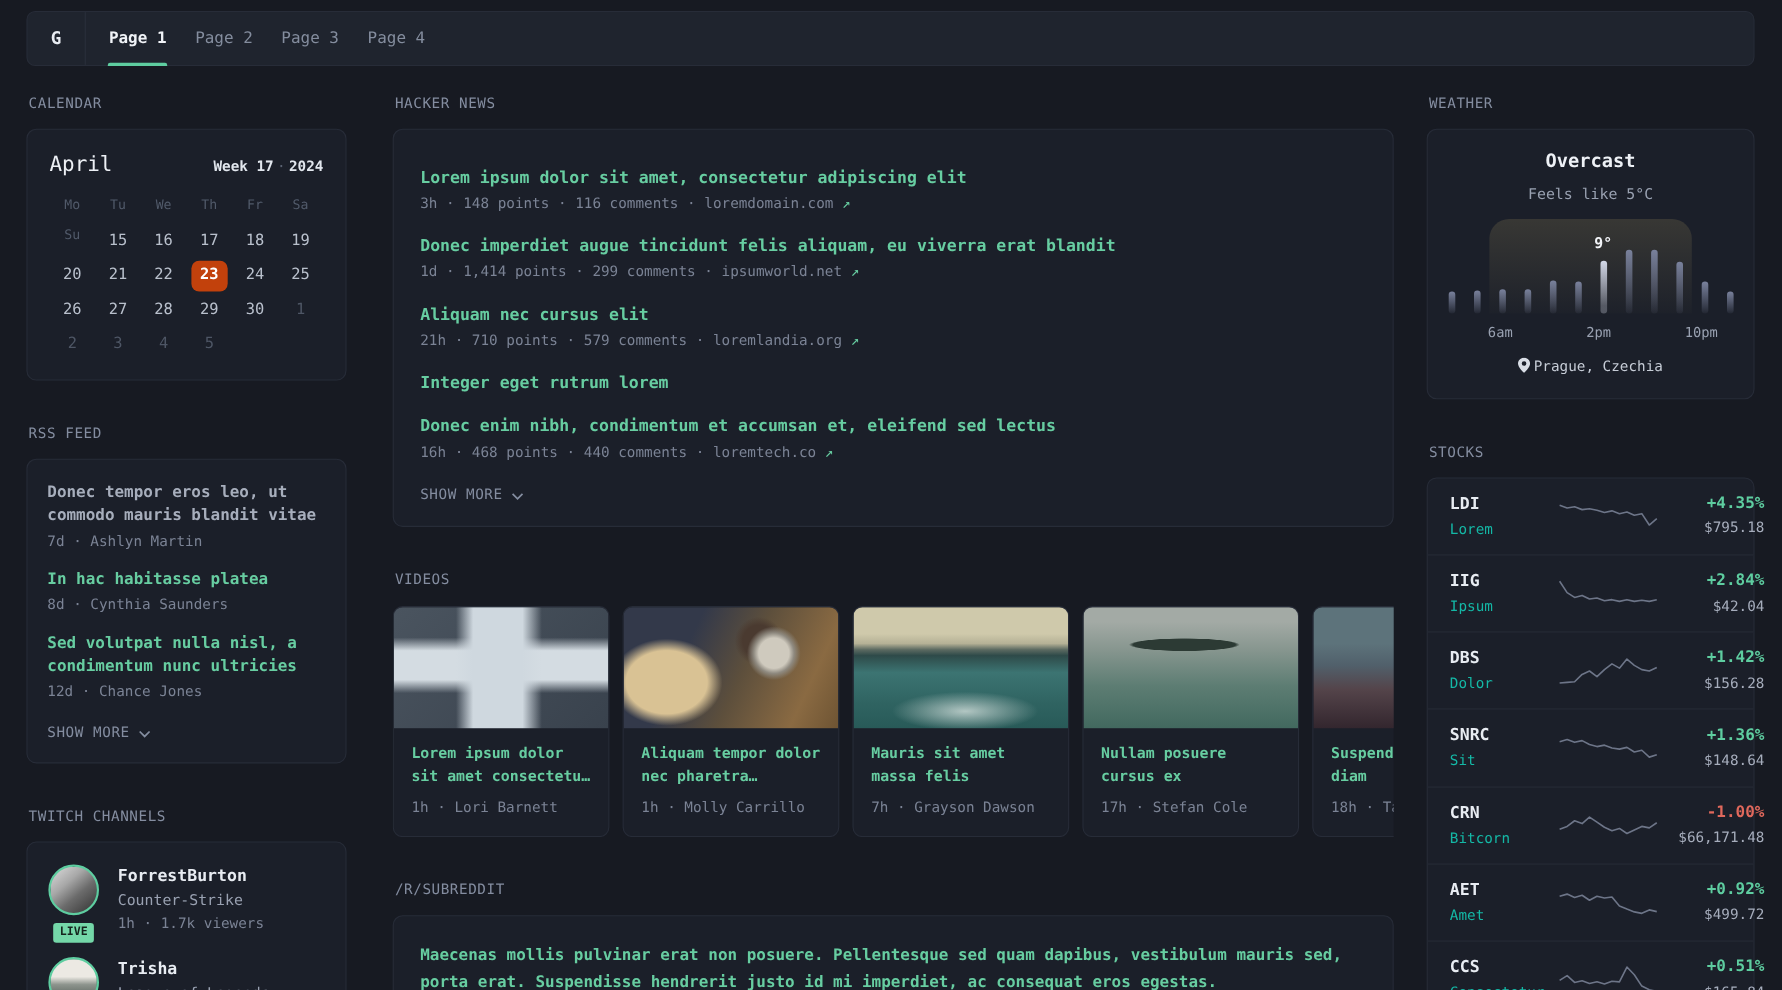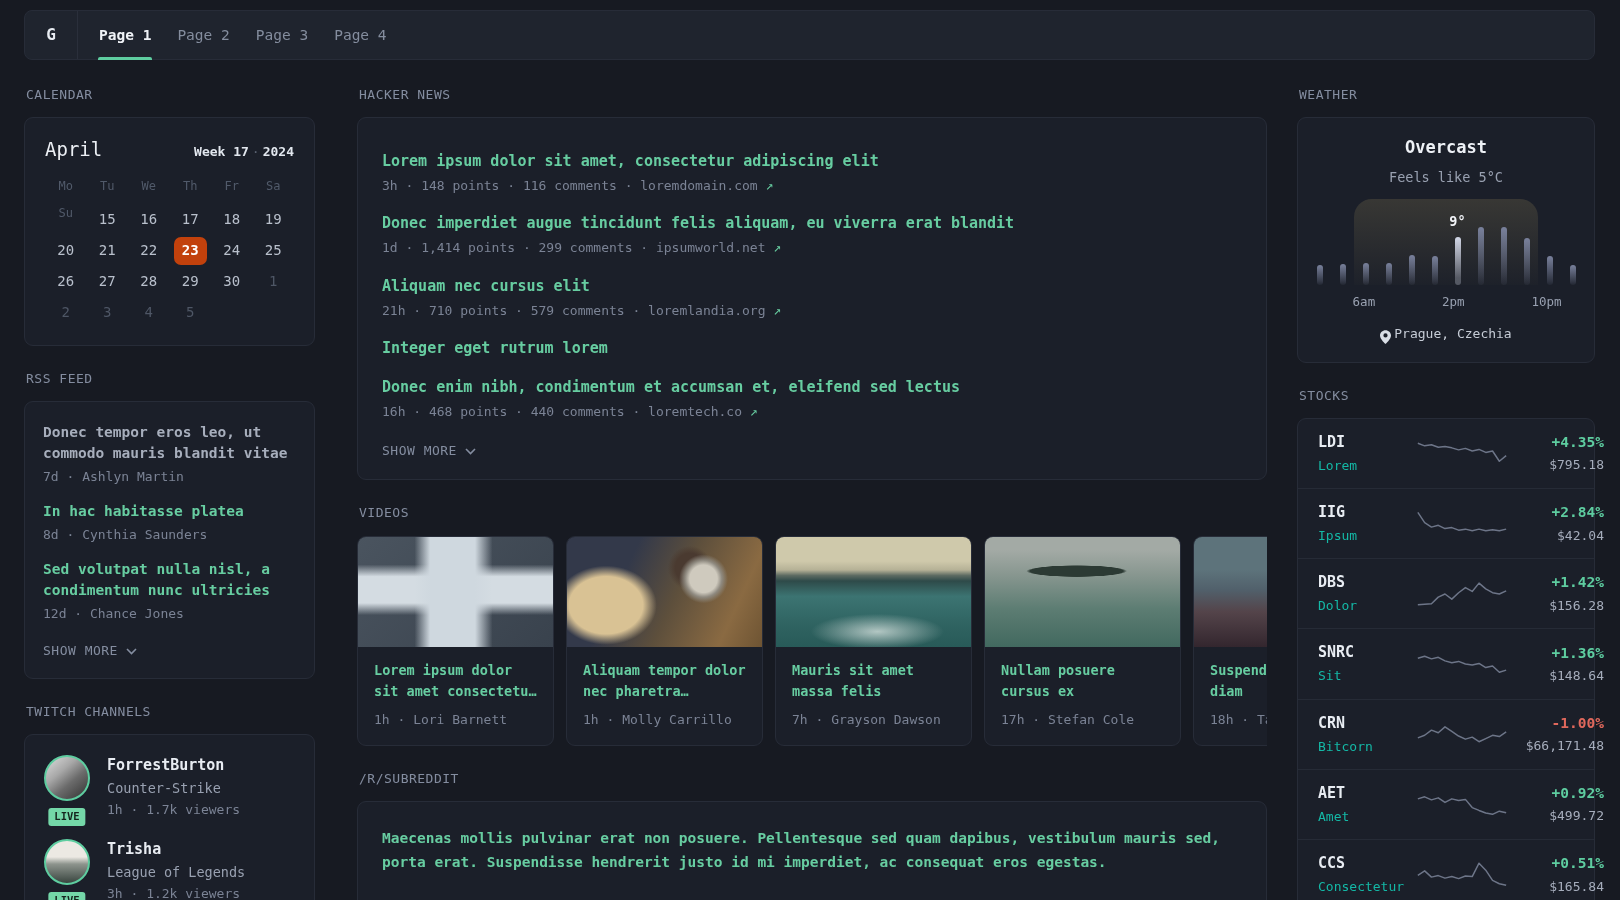--- a/index.html
+++ b/index.html
@@ -23,21 +23,21 @@
   .tab.active{color:#f0f3f7;font-weight:bold}
   .tab.active::after{content:"";position:absolute;left:12px;right:12px;bottom:-1px;
        height:3px;background:#5ecda0;border-radius:2px 2px 0 0}
 
   
   .cols{display:flex;align-items:flex-start}
   .col-left{width:291px;flex:none;margin-right:42px}
   .col-mid{flex:1;min-width:0}
   .col-right{width:298px;flex:none;margin-left:30px}
 
-  .sec{margin-bottom:24px}
+  .sec{margin-bottom:40px}
   .sec-label{font-size:13px;color:#848da0;margin:0 0 13px 2px;letter-spacing:.5px}
   .card{background:#1b1f29;border:1px solid #272c38;border-radius:9px}
 
   
   .cal{padding:18px 20px 16px}
   .cal-head{display:flex;justify-content:space-between;align-items:baseline}
   .cal-month{font-size:19px;color:#eceff4}
   .cal-week{font-size:13px;font-weight:bold;color:#e2e7ee}
   .cal-week .dotsep{color:#5a6272;font-weight:normal;padding:0 3px}
   .cal-grid{display:grid;grid-template-columns:repeat(6,1fr);margin-top:15px;text-align:center}
@@ -122,21 +122,21 @@
       linear-gradient(180deg, rgba(158,142,92,.22), rgba(158,142,92,.02));
       border-radius:18px 18px 0 0}
   .wx-cell{position:relative;flex:1;height:100%;display:flex;flex-direction:column;
            align-items:center;justify-content:flex-end}
   .wx-bar{width:6px;border-radius:3px;
       background:linear-gradient(180deg,#79819c 0%, rgba(121,129,156,.28) 80%, rgba(121,129,156,.08) 100%)}
   .wx-bar.hl{background:linear-gradient(180deg,#d3d8e8 0%, rgba(211,216,232,.3) 85%)}
   .wx-temp{font-size:13.5px;font-weight:bold;color:#f2f4f8;margin-bottom:6px}
   .wx-ticks{display:flex;margin-top:8px}
   .wx-tick{flex:1;font-size:12.5px;color:#99a1b1;text-align:right}
-  .wx-loc{margin-top:15px;display:flex;align-items:flex-end;justify-content:center;gap:3px;
+  .wx-loc{margin-top:15px;display:flex;align-items:flex-start;justify-content:center;gap:3px;
           font-size:13px;color:#c6ccd6}
 
   
   .stk-row{display:flex;align-items:center;padding:13px 20px;border-top:1px solid #262b36}
   .stk-row:first-child{border-top:none}
   .stk-left{width:98px;flex:none}
   .stk-sym{font-size:15px;font-weight:bold;color:#e8ecf2}
   .stk-name{font-size:13px;color:#14b8a6;margin-top:4px;white-space:nowrap}
   .stk-spark{flex:1;display:flex;justify-content:center;align-items:center}
   .stk-right{width:96px;flex:none;text-align:right}

